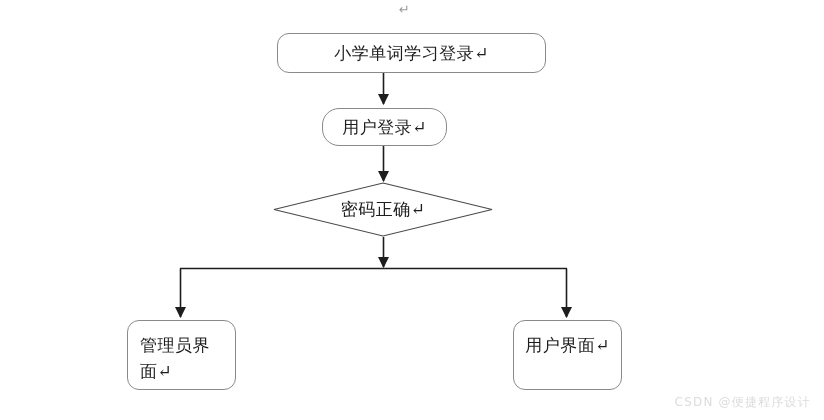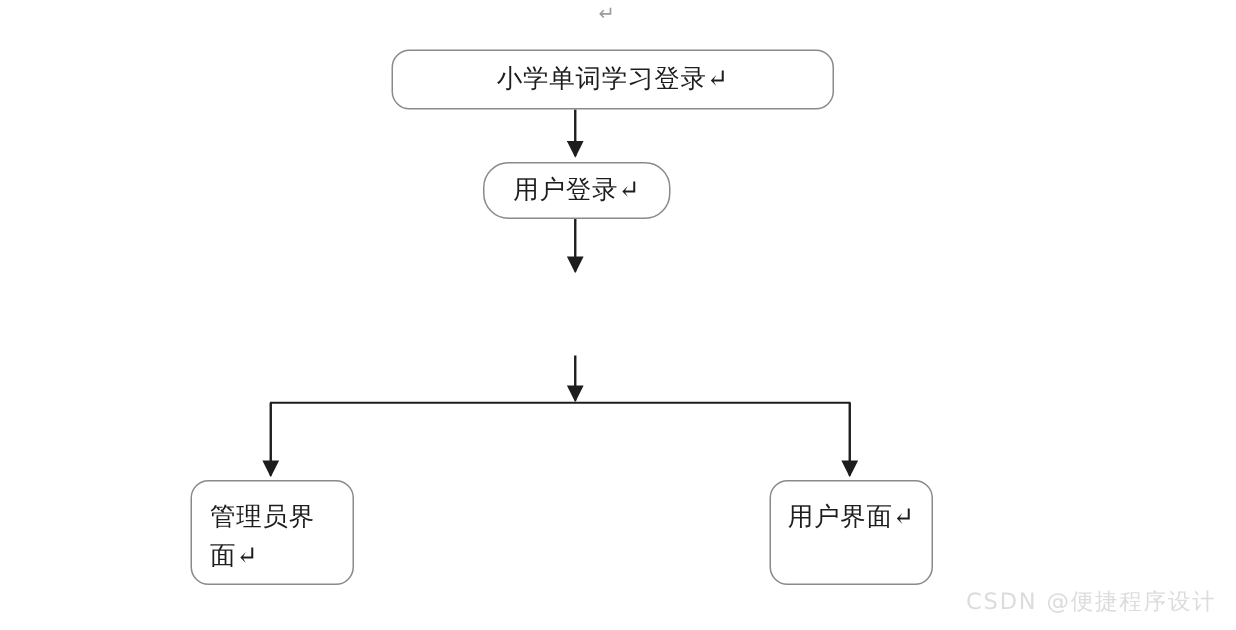--- a/index.html
+++ b/index.html
@@ -26,23 +26,23 @@
     color: #1d1d1d;
   }
   .node .txt {
     display: block;
     white-space: pre-wrap;
     color: #1d1d1d;
   }
 
   
   #node-start {
-    left: 261px;
+    left: 277px;
     top: 33px;
-    width: 295px;
+    width: 269px;
     height: 40px;
   }
   #node-start .txt {
     font-size: 17px;
     line-height: 38px;
     text-align: center;
     letter-spacing: 0.5px;
   }
 
   
@@ -135,21 +135,21 @@
     font-size: 13px;
     color: #9a9a9a;
     font-family: "DejaVu Sans", "Liberation Sans", sans-serif;
   }
 
   
   #watermark {
     position: absolute;
     right: 13px;
     bottom: 9px;
-    font-size: 15px;
+    font-size: 12px;
     letter-spacing: 1.2px;
     color: #dcdcdc;
     font-family: "DejaVu Sans", "Liberation Sans", sans-serif;
     white-space: nowrap;
     margin-left: 24px;
   }
 </style>
 </head>
 <body>
 
@@ -178,20 +178,26 @@
   </svg>
 
   <div class="node" id="node-start">
     <span class="txt">小学单词学习登录↵</span>
   </div>
 
   <div class="node" id="node-login">
     <span class="txt">用户登录↵</span>
   </div>
 
+  <div id="node-decision">
+    <svg width="220" height="55" viewBox="0 0 220 55" xmlns="http://www.w3.org/2000/svg">
+      <polygon points="110,1 219,27.5 110,54 1,27.5" fill="#ffffff" stroke="#4a4a4a" stroke-width="1.2"></polygon>
+    </svg>
+    <span class="txt">密码正确↵</span>
+  </div>
 
   <div class="node" id="node-admin">
     <span class="txt">管理员界
 面↵</span>
   </div>
 
   <div class="node" id="node-user">
     <span class="txt">用户界面↵</span>
   </div>
 

